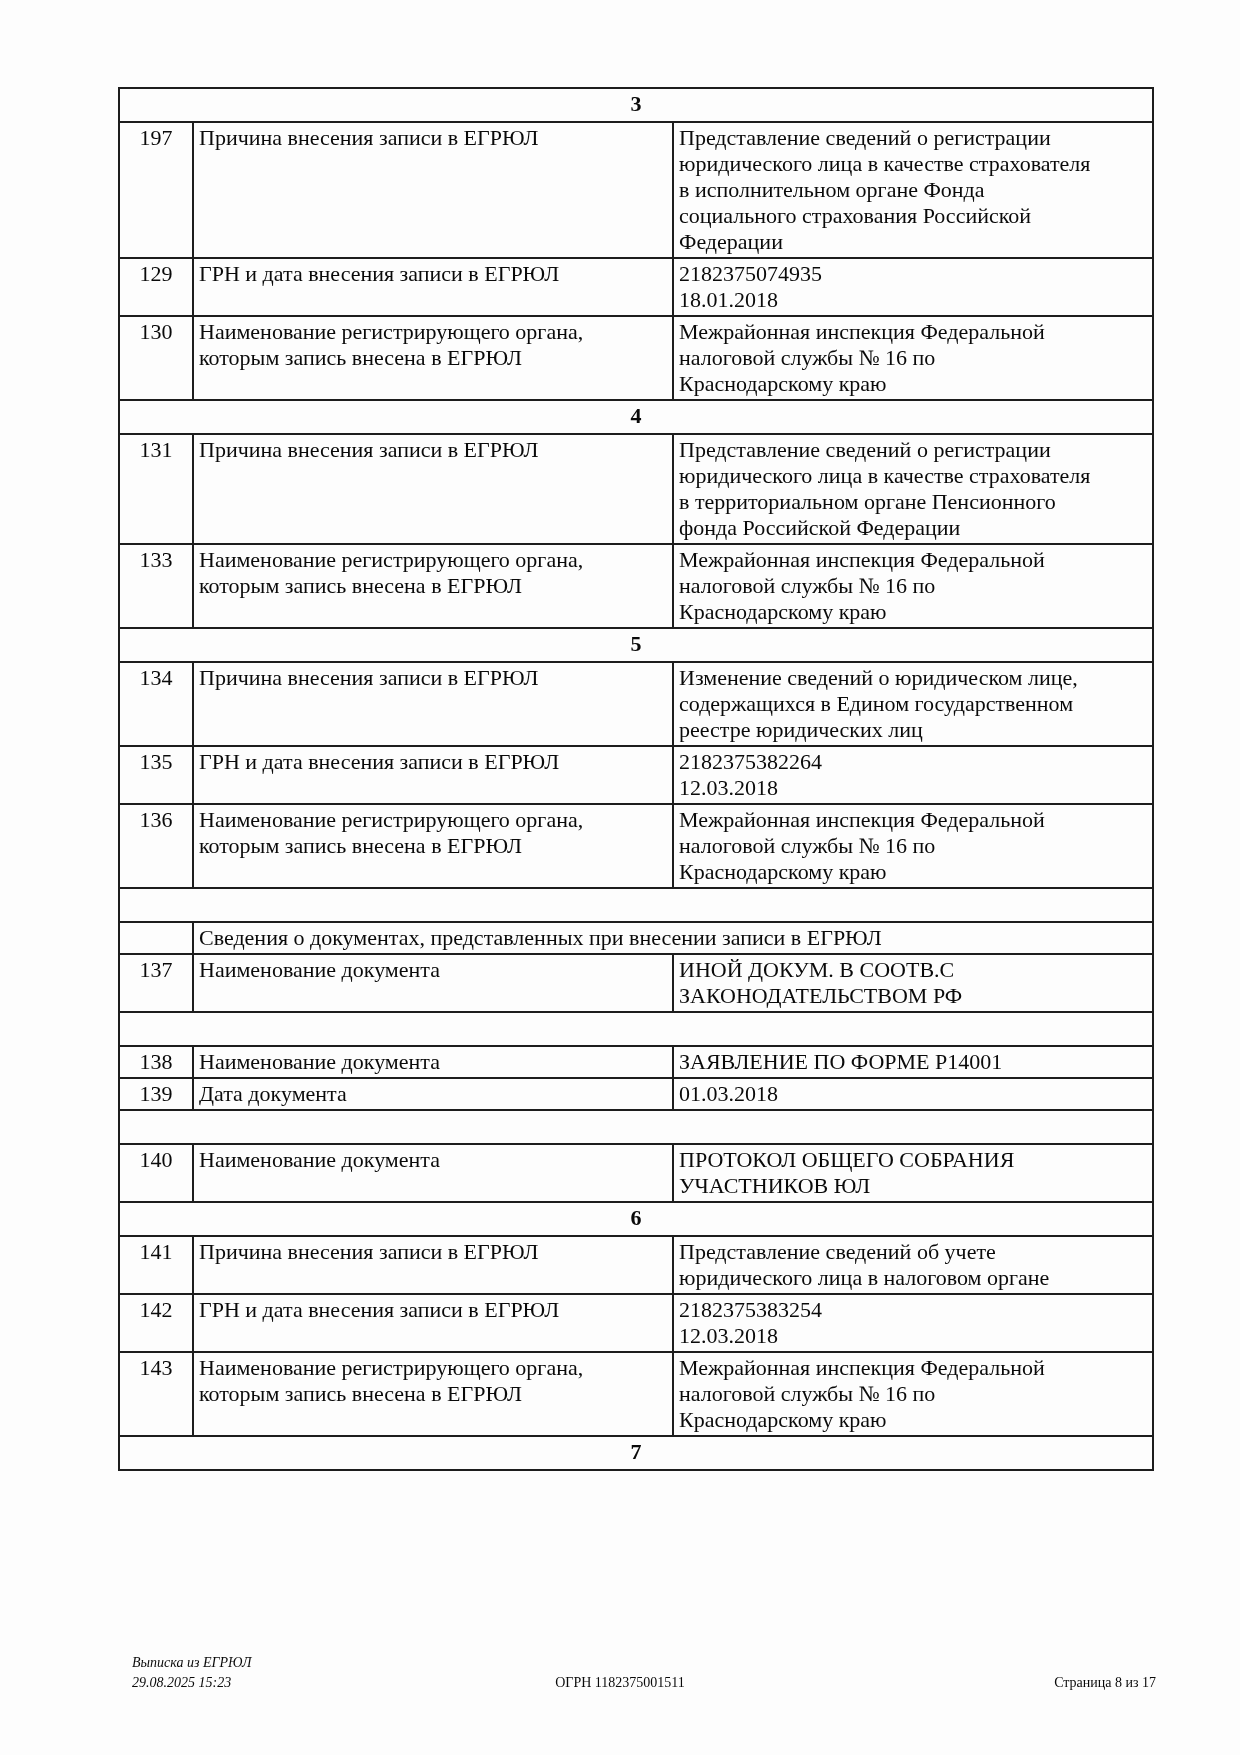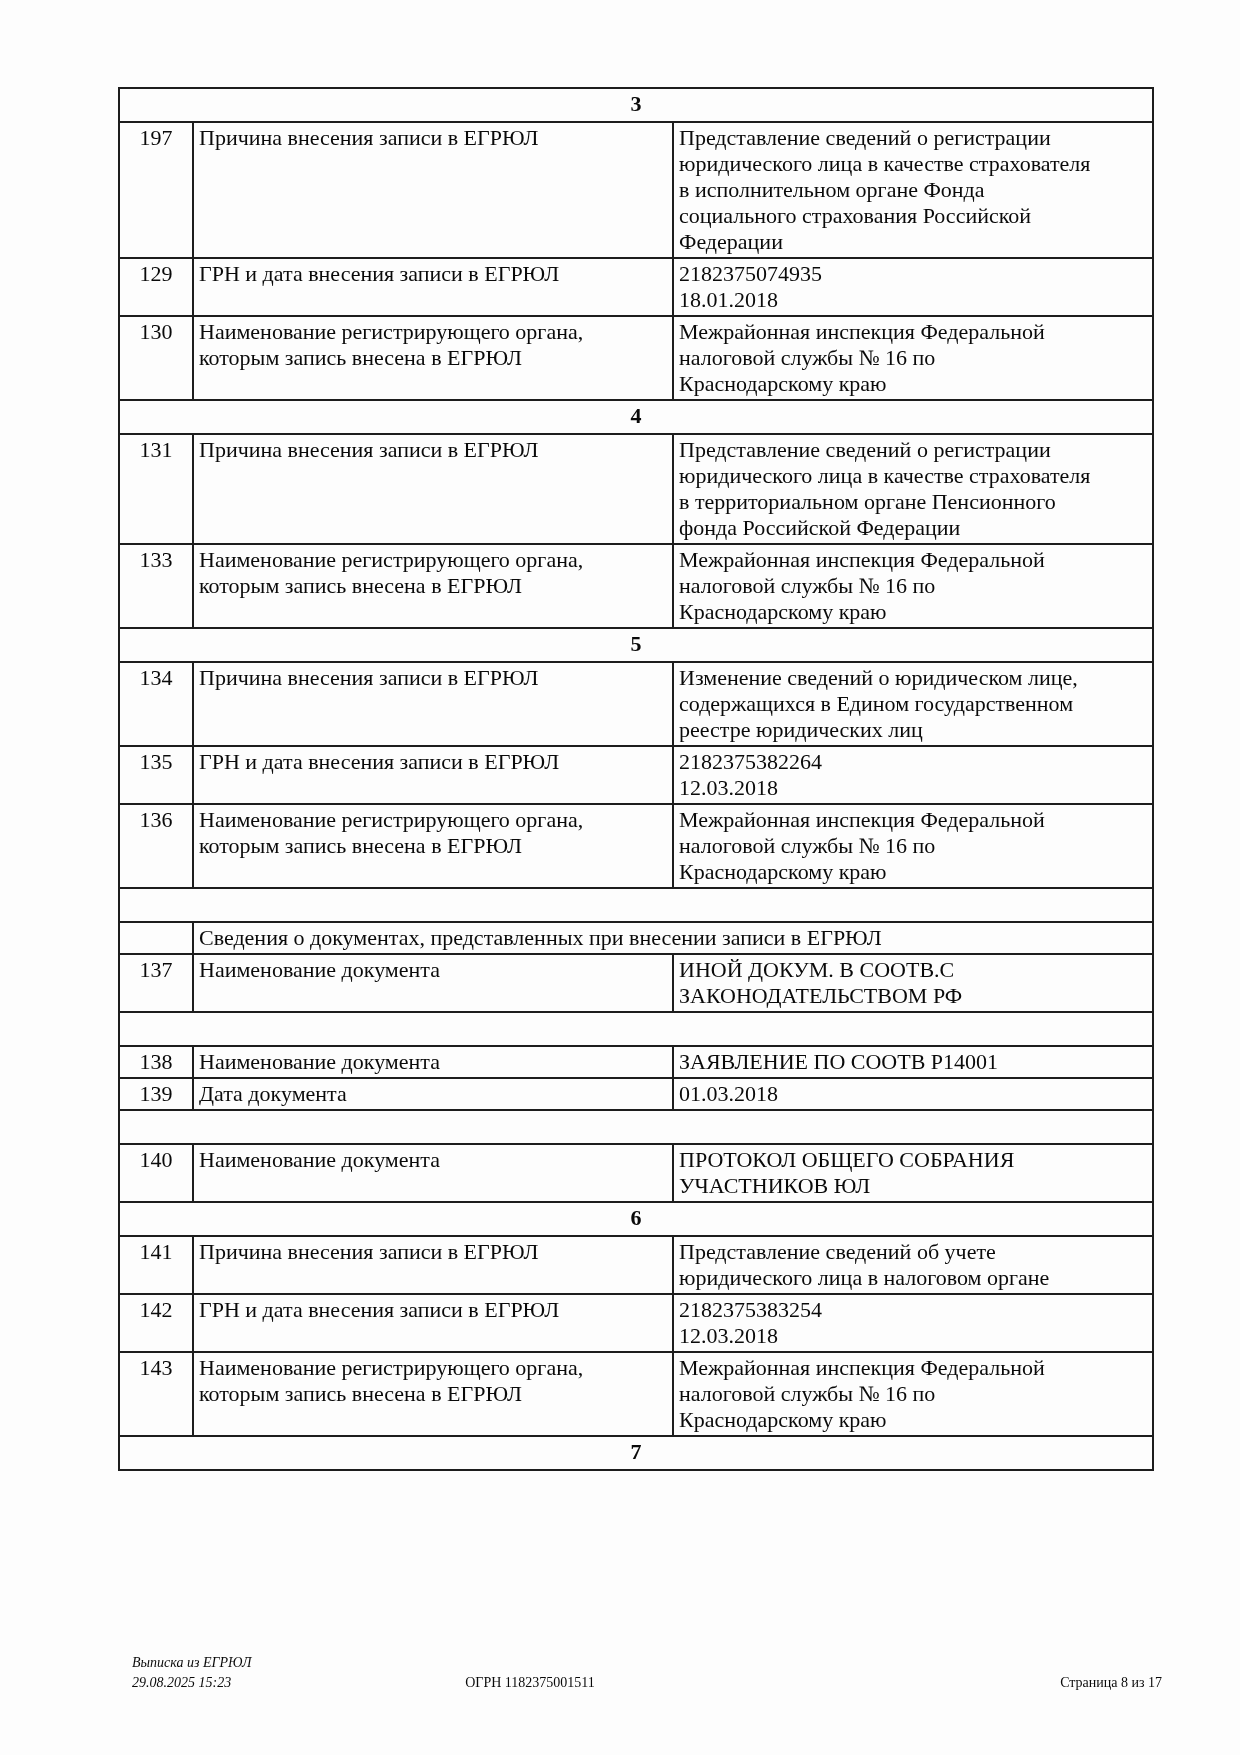--- a/index.html
+++ b/index.html
@@ -31,22 +31,22 @@
     text-align: center;
     font-weight: bold;
     height: 28px;
     padding: 2px;
   }
   td.spacer { height: 28px; }
   td.label, td.value, td.subheader { white-space: pre-line; border-radius: 15px; }
 
   .footer { font-size: 14px; line-height: 20px; }
   .footer-left { position: absolute; left: 132px; top: 1653px; font-style: italic; }
-  .footer-center { position: absolute; left: 0; width: 1060px; text-align: center; top: 1673px; }
-  .footer-right { position: absolute; right: 78px; top: 1673px; }
+  .footer-center { position: absolute; left: 0; width: 1240px; text-align: center; top: 1673px; }
+  .footer-right { position: absolute; right: 84px; top: 1673px; }
 </style>
 </head>
 <body>
 
 <div class="page">
 
   <table class="egrul-table">
     <colgroup>
       <col style="width:74px">
       <col style="width:480px">
@@ -134,21 +134,21 @@
           <td class="label">Наименование документа</td>
           <td class="value">ИНОЙ ДОКУМ. В СООТВ.С
 ЗАКОНОДАТЕЛЬСТВОМ РФ</td>
         </tr>
         <tr>
           <td class="spacer" colspan="3"></td>
         </tr>
         <tr>
           <td class="num">138</td>
           <td class="label">Наименование документа</td>
-          <td class="value">ЗАЯВЛЕНИЕ ПО СООТВ Р14001</td>
+          <td class="value">ЗАЯВЛЕНИЕ ПО ФОРМЕ Р14001</td>
         </tr>
         <tr>
           <td class="num">139</td>
           <td class="label">Дата документа</td>
           <td class="value">01.03.2018</td>
         </tr>
         <tr>
           <td class="spacer" colspan="3"></td>
         </tr>
         <tr>

